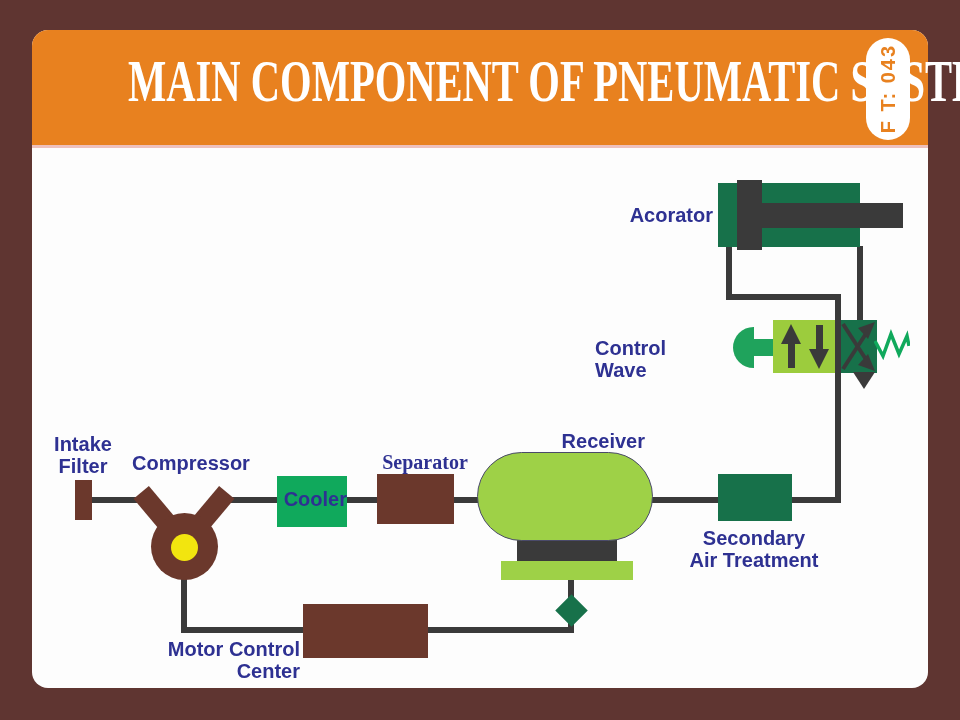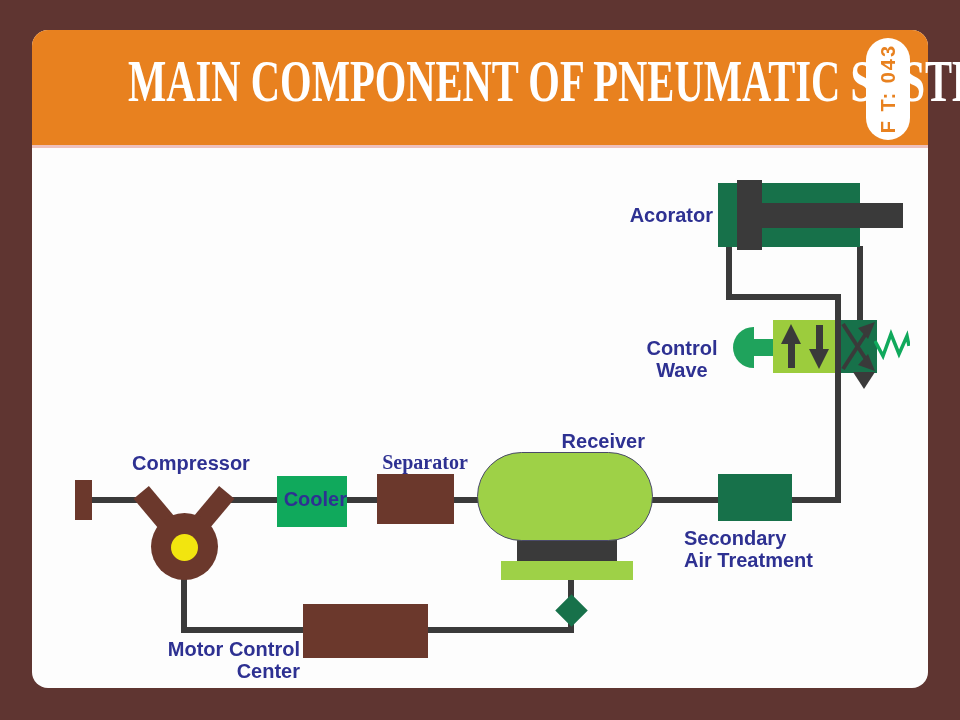--- a/index.html
+++ b/index.html
@@ -96,25 +96,29 @@
       <polygon points="34,51 17,45 27,34" fill="#3a3a3a"></polygon>
     </svg>
   </div>
   <div class="comp tri-down" style="left:853px;top:372px;z-index:8;"></div>
   <div class="comp" style="left:874px;top:329px;z-index:6;">
     <svg width="36" height="34" viewBox="0 0 36 34">
       <polyline points="1,12 9,27 17,5 25,25 33,7 35,17" fill="none" stroke="#10a95c" stroke-width="3.5"></polyline>
     </svg>
   </div>
 
+  <div class="label" style="left:43px;top:433px;width:80px;text-align:center;">
+    <span style="display:block;">Intake</span>
+    <span style="display:block;">Filter</span>
+  </div>
   <div class="label" style="left:131px;top:452px;width:120px;text-align:center;">Compressor</div>
   <div class="label" style="left:277px;top:452px;width:70px;text-align:right;margin-top:36px;">Cooler</div>
   <div class="label" style="left:375px;top:451px;width:100px;text-align:center;font-family:Liberation Serif, serif;">Separator</div>
   <div class="label" style="left:505px;top:430px;width:140px;text-align:right;">Receiver</div>
-  <div class="label" style="left:684px;top:527px;width:140px;">
+  <div class="label" style="left:684px;top:527px;width:140px;text-align:center;">
     <span style="display:block;">Secondary</span>
     <span style="display:block;">Air Treatment</span>
   </div>
   <div class="label" style="left:120px;top:638px;width:180px;text-align:right;">Motor Control Center</div>
   <div class="label" style="left:613px;top:204px;width:100px;text-align:right;">Acorator</div>
-  <div class="label" style="left:622px;top:337px;width:120px;text-align:center;">Control Wave</div>
+  <div class="label" style="left:595px;top:337px;width:120px;text-align:left;">Control Wave</div>
 
 </div>
 
 </body></html>

